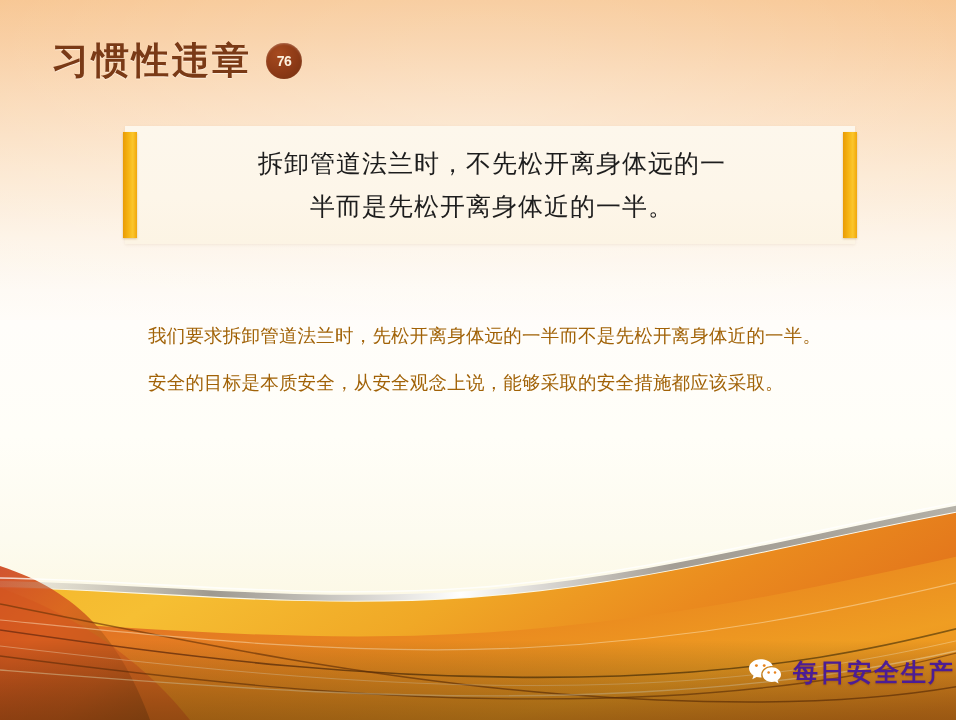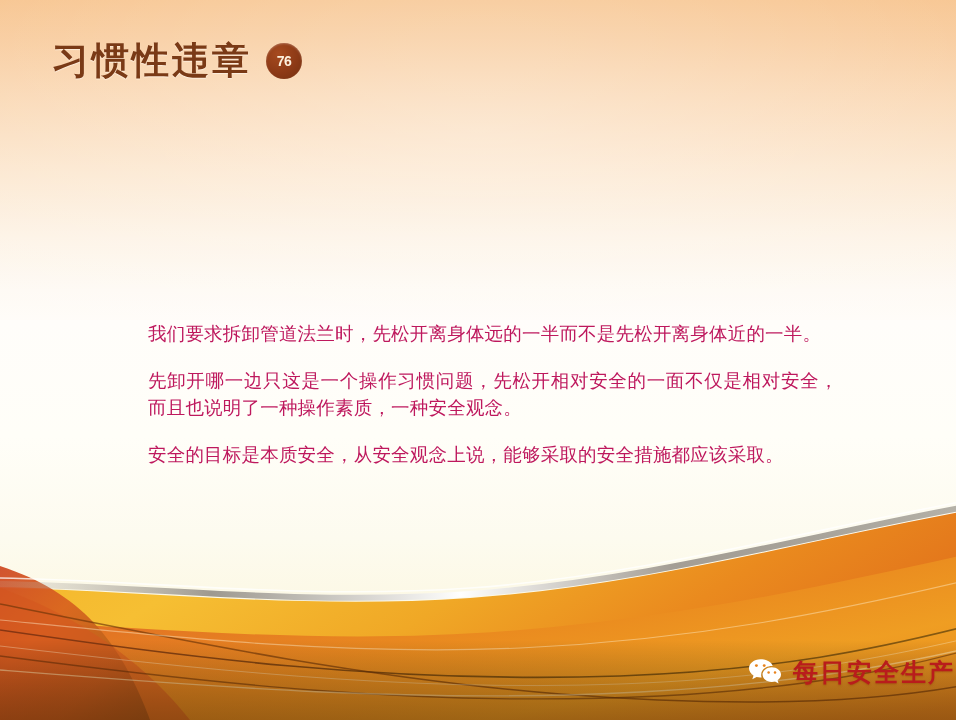--- a/index.html
+++ b/index.html
@@ -125,23 +125,23 @@
     letter-spacing: 1px;
   }
 
   
   .body-block {
     position: absolute;
     left: 148px; top: 322px;
     width: 690px;
   }
   .para {
-    font-family: Liberation Mono, monospace;
+    font-family: Liberation Sans, sans-serif;
     font-size: 18.5px;
-    color: #be185d;
+    color: #a16207;
     line-height: 27px;
     letter-spacing: 0.2px;
     margin: 0 0 20px 0;
     text-align: justify;
   }
   .para:last-child { margin-bottom: 16px; }
 
   
   .wm {
     position: absolute;
@@ -151,21 +151,21 @@
     gap: 11px;
   }
   .wm-logo {
     width: 34px; height: 28px;
     position: relative;
   }
   .wm-text {
     font-family: "Liberation Serif", "DejaVu Serif", serif;
     font-size: 25px;
     font-weight: 700;
-    color: #b91c1c;
+    color: #4c1d95;
     letter-spacing: 2px;
     line-height: 1;
     white-space: nowrap;
     text-shadow: 0 1px 2px rgba(120,50,0,0.35);
   }
 </style>
 </head>
 <body>
 
 <div id="slide">
@@ -238,24 +238,31 @@
 
   <div class="bg-vign"></div>
 
   <div class="title-row">
     <div class="title-text">习惯性违章</div>
     <div class="badge">
       <span>76</span>
     </div>
   </div>
 
+  <div class="quote-box">
+    <div class="quote-bar left"></div>
+    <div class="quote-bar right"></div>
+    <div class="quote-text">
+      <div>拆卸管道法兰时，不先松开离身体远的一</div>
+      <div>半而是先松开离身体近的一半。</div>
+    </div>
+  </div>
 
   <div class="body-block">
     <p class="para">我们要求拆卸管道法兰时，先松开离身体远的一半而不是先松开离身体近的一半。</p>
-    <p class="para">先卸开哪一边只这是一个操作习惯问题，先松开相对安全的一面不仅是相对安全，而且也说明了一种操作素质，一种安全观念。</p>
     <p class="para">安全的目标是本质安全，从安全观念上说，能够采取的安全措施都应该采取。</p>
   </div>
 
   <div class="wm">
     <div class="wm-logo">
       <svg width="34" height="28" viewBox="0 0 34 28" xmlns="http://www.w3.org/2000/svg">
         <path d="M12.4,1.2 C6.1,1.2 1,5.3 1,10.3 C1,13.2 2.8,15.8 5.5,17.4 L4.3,21.2 L8.6,19.0 C9.8,19.3 11.1,19.5 12.4,19.5 C12.8,19.5 13.2,19.5 13.6,19.4 C13.3,18.6 13.1,17.7 13.1,16.8 C13.1,11.9 17.9,8.0 23.8,8.0 C24.1,8.0 24.4,8.0 24.7,8.0 C23.8,4.1 18.6,1.2 12.4,1.2 Z" fill="#ffffff"></path>
         <circle cx="8.4" cy="7.6" r="1.45" fill="#e8831d"></circle>
         <circle cx="16.2" cy="7.6" r="1.45" fill="#e8831d"></circle>
         <path d="M33,16.6 C33,12.5 28.9,9.2 23.8,9.2 C18.7,9.2 14.6,12.5 14.6,16.6 C14.6,20.7 18.7,24.0 23.8,24.0 C24.9,24.0 26.0,23.8 27.0,23.5 L30.6,25.4 L29.6,22.2 C31.7,20.9 33,18.9 33,16.6 Z" fill="#ffffff"></path>

